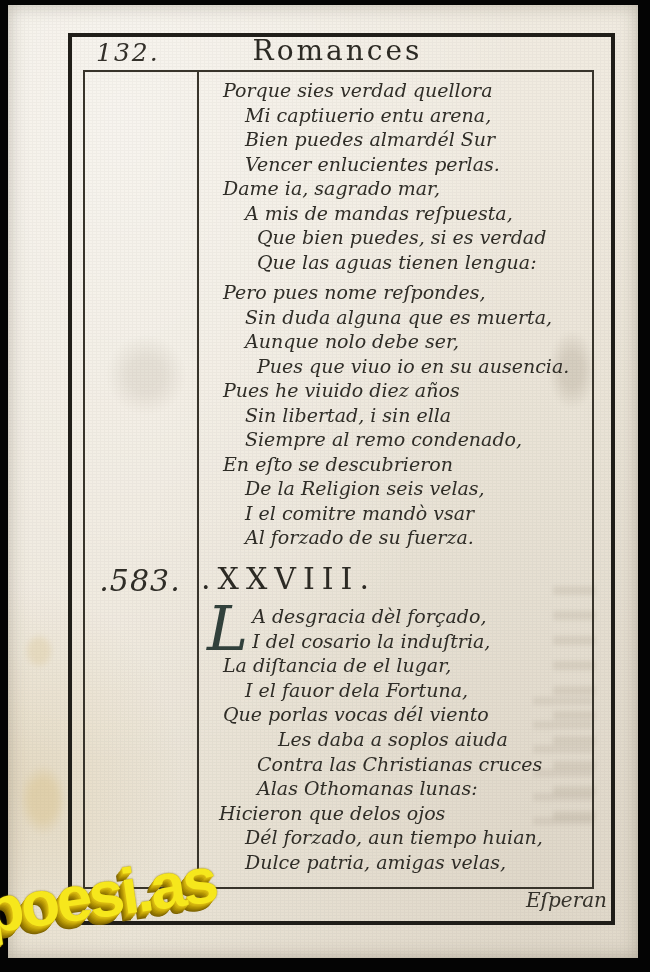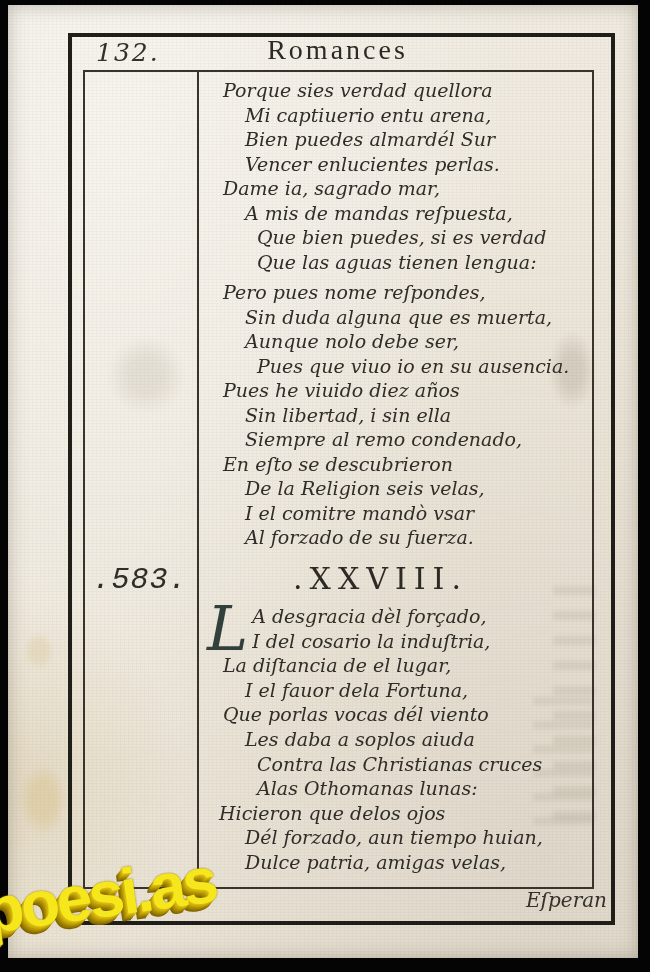--- a/index.html
+++ b/index.html
@@ -33,39 +33,39 @@
   .col-divider{
     position:absolute;left:197px;top:70px;width:2px;height:817px;
     background:#38342b;
   }
   .folio{
     position:absolute;left:96px;top:38px;width:90px;
     font-style:italic;font-size:25px;color:#33302a;letter-spacing:2px;
   }
   .running-title{
     position:absolute;left:68px;top:34px;width:539px;text-align:center;
-    font-size:28px;color:#2c2a24;letter-spacing:3px;font-family:Liberation Serif, serif;
+    font-size:28px;color:#2c2a24;letter-spacing:3px;
   }
   .margin-number{
     position:absolute;left:84px;top:563px;width:112px;text-align:center;
-    font-style:italic;font-size:30px;color:#2f2d27;letter-spacing:1px;font-family:Liberation Mono, monospace;
+    font-style:italic;font-size:30px;color:#2f2d27;letter-spacing:1px;
   }
   .poem{
     position:absolute;left:199px;width:389px;
     font-style:italic;font-size:19px;line-height:24.5px;color:#2f2d27;
   }
   .poem-1{top:78px;}
   .poem-2{top:604px;line-height:24.6px;}
   .line{white-space:nowrap;}
   .dropcap{
     float:left;font-style:italic;font-size:62px;line-height:46px;
     height:46px;margin:2px 4px 0 8px;color:#31403b;
   }
   .section-heading{
-    position:absolute;left:186px;top:561px;width:389px;text-align:center;
+    position:absolute;left:201px;top:561px;width:389px;text-align:left;
     font-size:30px;letter-spacing:7px;color:#2c2a24;
   }
   .catchword{
     position:absolute;left:68px;top:888px;width:539px;text-align:right;
     font-style:italic;font-size:20px;color:#35322b;
   }
   .watermark{
     position:absolute;left:-10px;top:874px;
     font-family:"Liberation Sans", sans-serif;font-weight:bold;
     font-size:64px;letter-spacing:-3px;color:#f6e71c;
@@ -138,21 +138,21 @@
 <div class="section-heading">.XXVIII.</div>
 
 <div class="poem poem-2">
   <span class="dropcap">L</span>
 
 <div class="line">A desgracia dèl forçado,</div>
     <div class="line">I del cosario la induſtria,</div>
     <div class="line" style="padding-left: 24px;">La diſtancia de el lugar,</div>
     <div class="line" style="padding-left: 46px;">I el fauor dela Fortuna,</div>
     <div class="line" style="padding-left: 24px;">Que porlas vocas dél viento</div>
-    <div class="line" style="padding-left: 46px;">Les daba a soplos aiuda</div>
+    <div class="line" style="padding-left: 71px; margin-left: 8px;">Les daba a soplos aiuda</div>
     <div class="line" style="padding-left: 58px;">Contra las Christianas cruces</div>
     <div class="line" style="padding-left: 58px;">Alas Othomanas lunas:</div>
     <div class="line" style="padding-left: 20px;">Hicieron que delos ojos</div>
     <div class="line" style="padding-left: 46px;">Dél forzado, aun tiempo huian,</div>
     <div class="line" style="padding-left: 46px;">Dulce patria, amigas velas,</div>
   </div>
 
 <div class="catchword">Eſperan</div>
 
 <div class="watermark">poesi.as</div>

